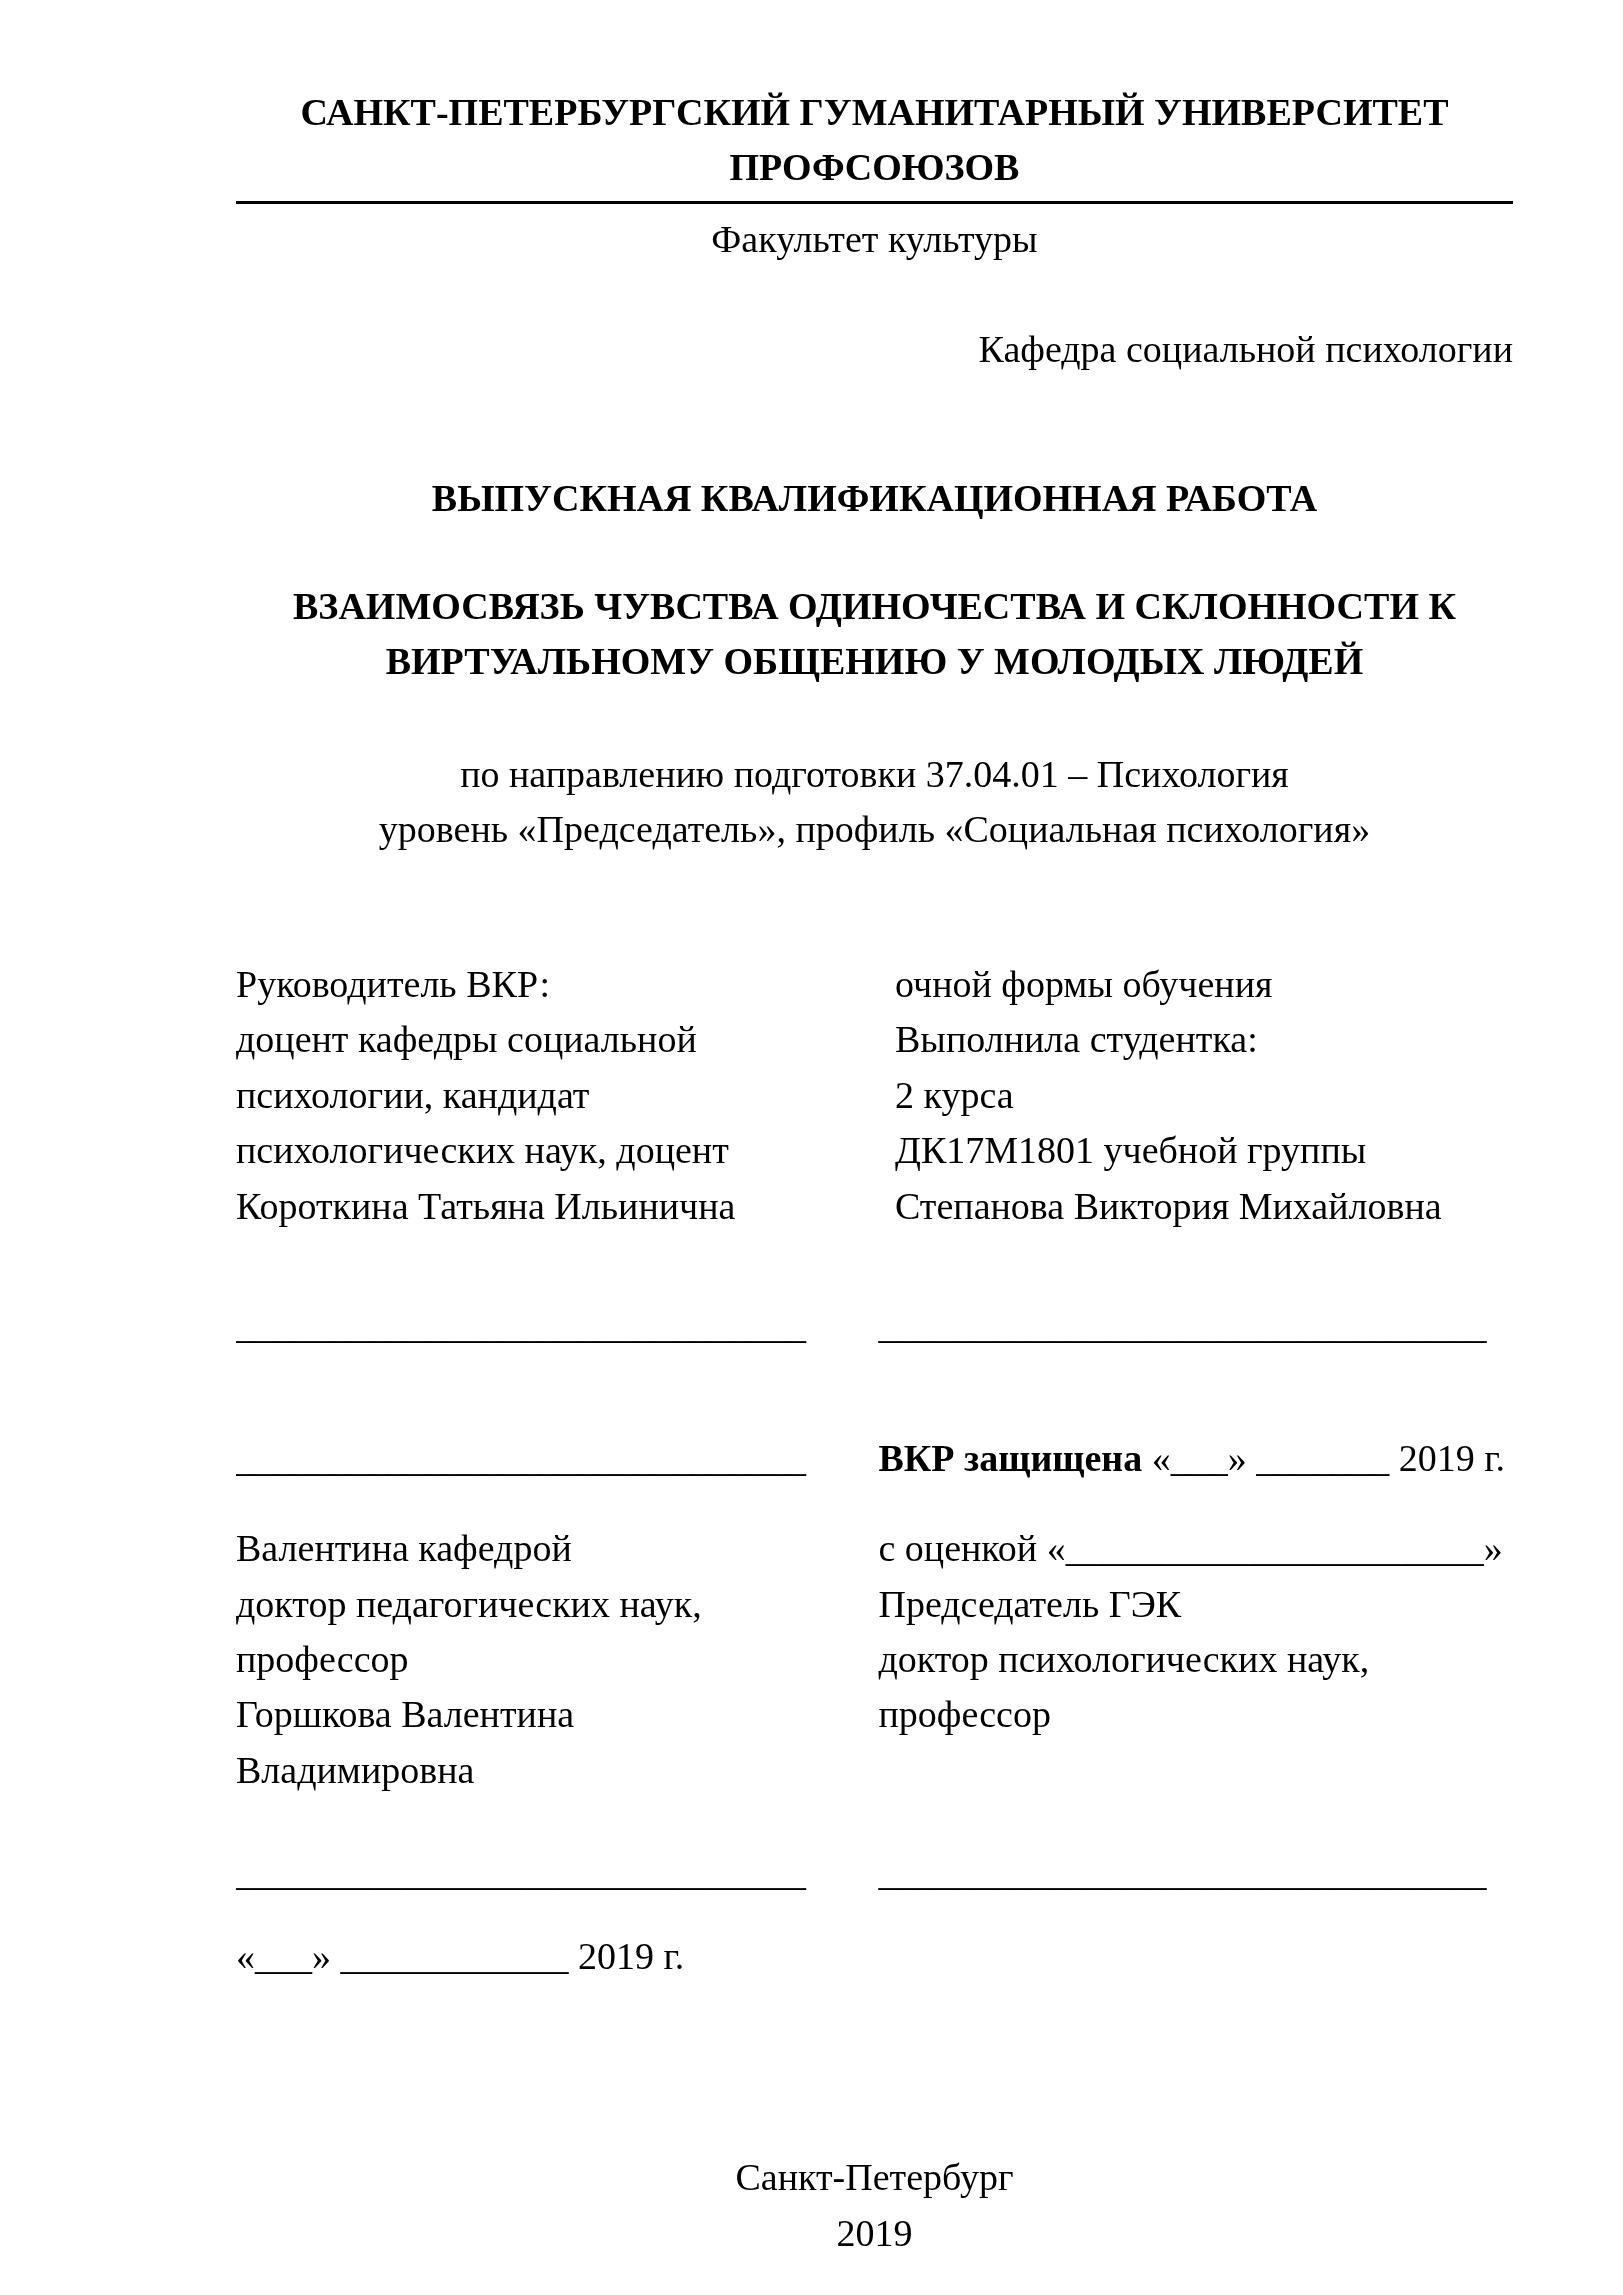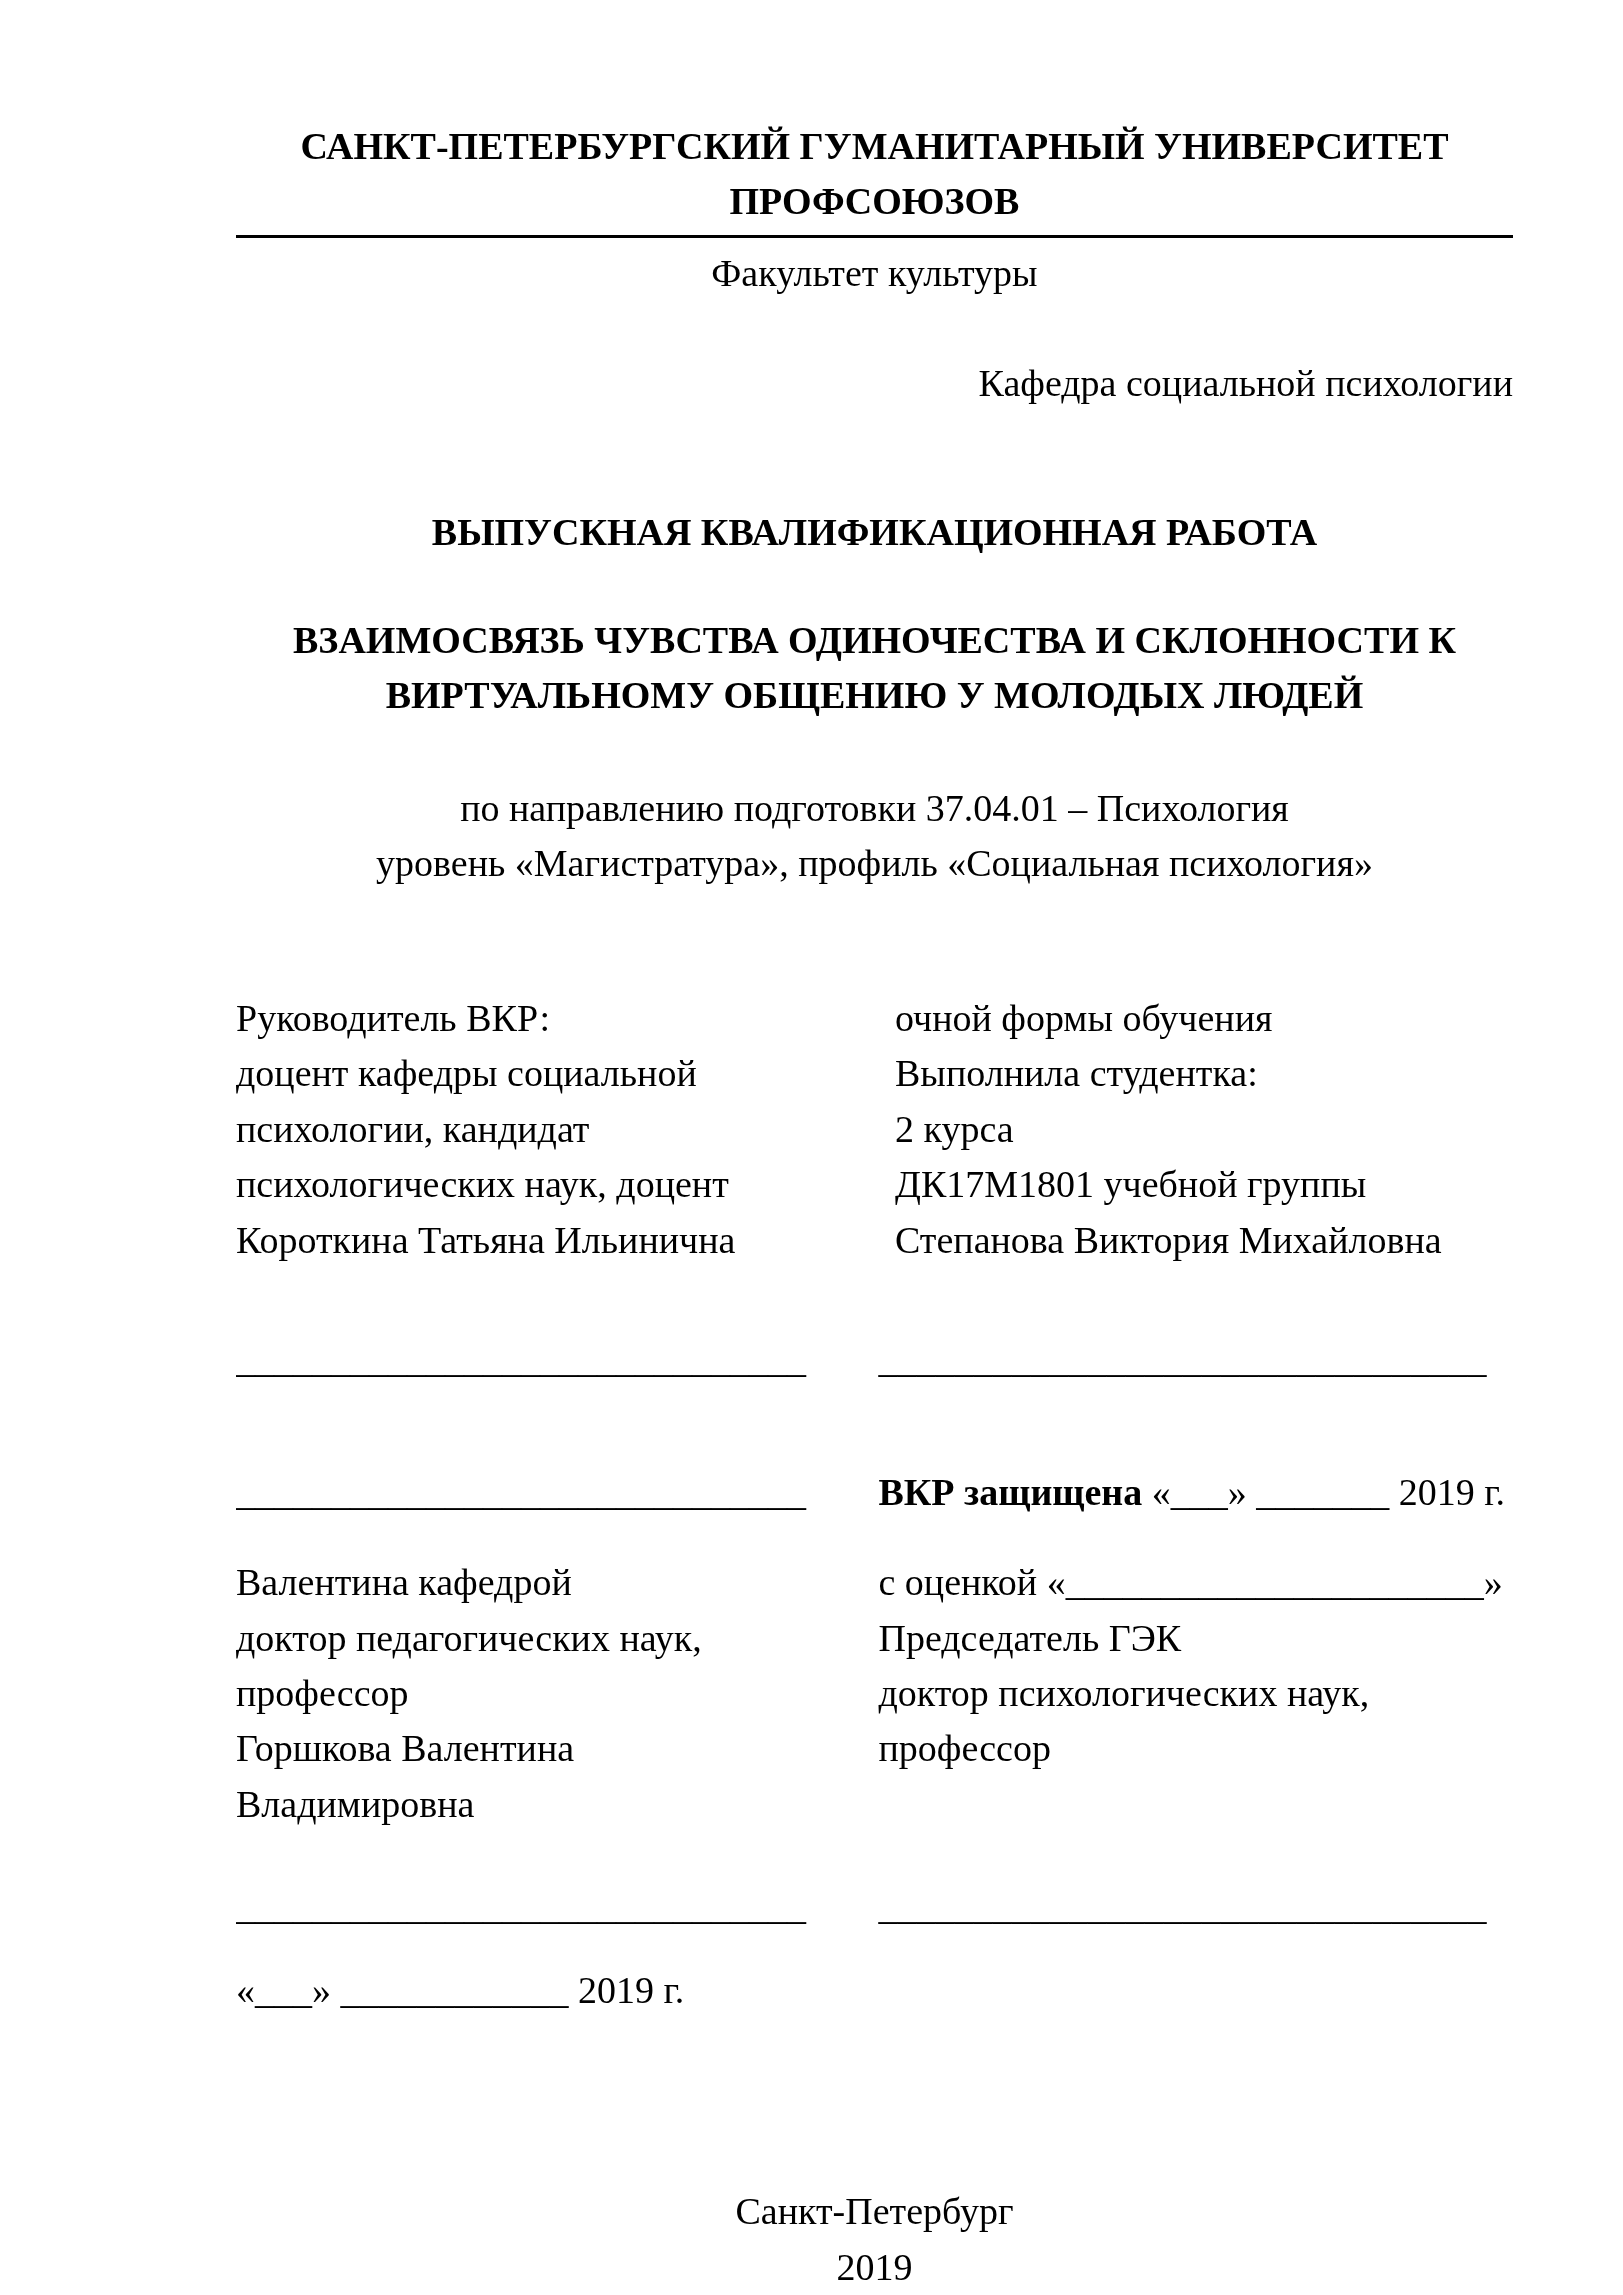--- a/index.html
+++ b/index.html
@@ -9,21 +9,21 @@
     background: #ffffff;
   }
   .page {
     position: relative;
     width: 1623px;
     height: 2295px;
     margin: 0 auto;
     background: #ffffff;
     color: #000000;
     box-sizing: border-box;
-    padding: 119px 110px 0 236px;
+    padding: 85px 110px 0 236px;
     font-family: "Liberation Serif", "DejaVu Serif", serif;
     font-size: 38px;
     line-height: 1.46;
     overflow: hidden;
   }
   .bold   { font-weight: bold; }
 
   .university-header {
     text-align: center;
     font-weight: bold;
@@ -82,21 +82,21 @@
 
   <div class="work-type">ВЫПУСКНАЯ КВАЛИФИКАЦИОННАЯ РАБОТА</div>
 
   <div class="thesis-title">
     <div>ВЗАИМОСВЯЗЬ ЧУВСТВА ОДИНОЧЕСТВА И СКЛОННОСТИ К</div>
     <div>ВИРТУАЛЬНОМУ ОБЩЕНИЮ У МОЛОДЫХ ЛЮДЕЙ</div>
   </div>
 
   <div class="program">
     <div>по направлению подготовки 37.04.01 – Психология</div>
-    <div>уровень «Магистратура», профиль «Социальная психология»</div>
+    <div>уровень «Председатель», профиль «Социальная психология»</div>
   </div>
 
   <div class="columns people-row">
     <div>
       <div>Руководитель ВКР:</div>
       <div>доцент кафедры социальной</div>
       <div>психологии, кандидат</div>
       <div>психологических наук, доцент</div>
       <div>Короткина Татьяна Ильинична</div>
     </div>

